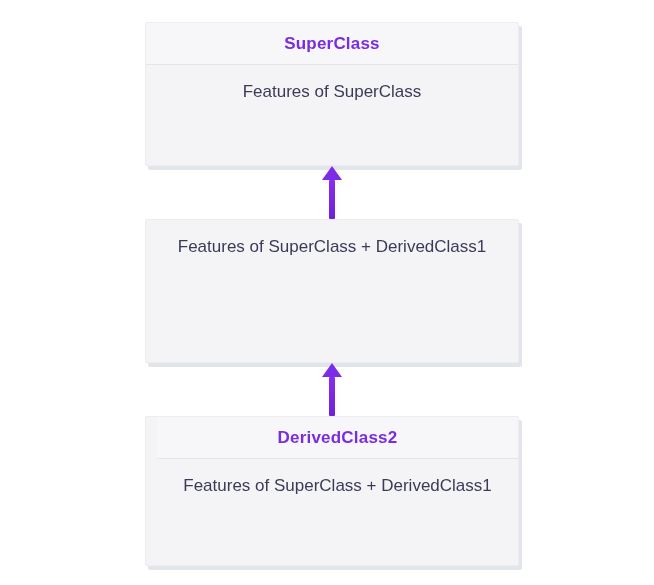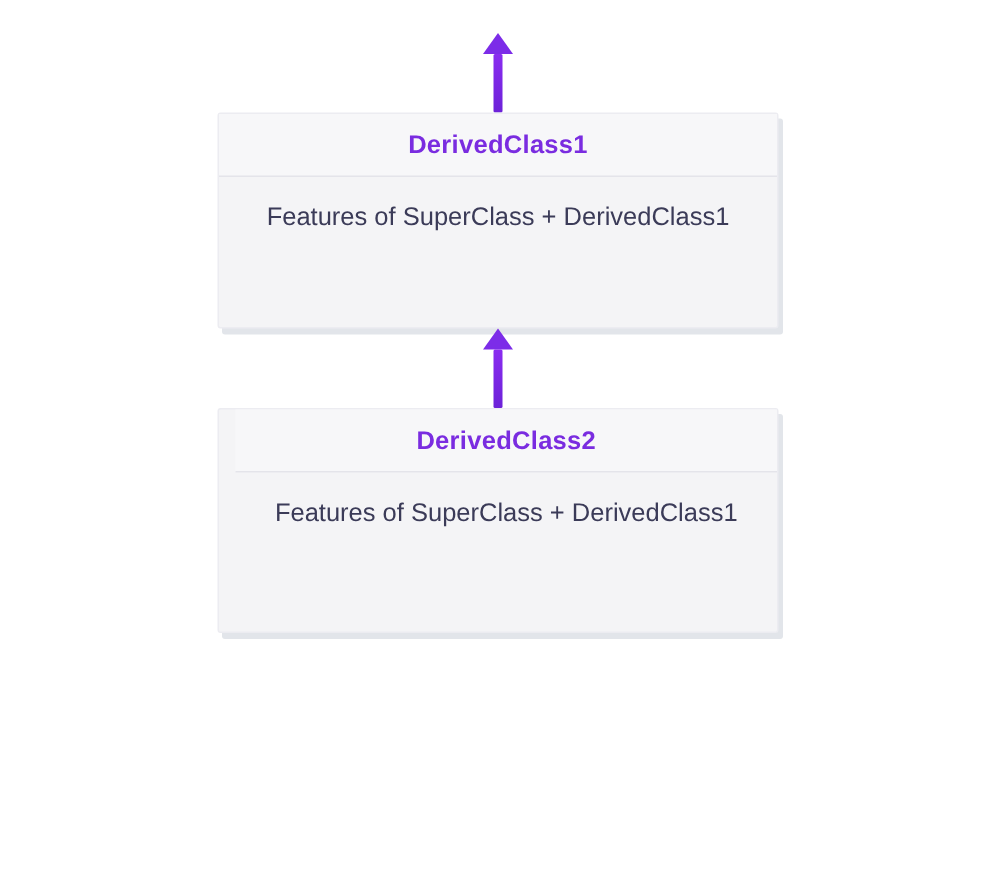--- a/index.html
+++ b/index.html
@@ -83,30 +83,38 @@
     flex: 1 1 auto;
     background: linear-gradient(180deg, #8a2cf0 0%, #6c22d8 100%);
     border-radius: 1px;
   }
 </style>
 </head>
 <body>
 
 <div class="canvas">
 
+  <section class="class-box h-normal">
+    <header class="box-header">SuperClass</header>
+    <div class="box-body">
+      <p class="body-text">
+        <span>Features of SuperClass</span>
+        <span></span>
+      </p>
+    </div>
+  </section>
 
   <div class="arrow-gap">
     <div class="up-arrow">
       <div class="arrow-head"></div>
       <div class="arrow-shaft"></div>
     </div>
   </div>
 
   <section class="class-box h-normal">
-    <header class="box-header">DerivedClass1</header>
     <div class="box-body">
       <p class="body-text">
         <span>Features of SuperClass + DerivedClass1</span>
         <span></span>
       </p>
     </div>
   </section>
 
   <div class="arrow-gap">
     <div class="up-arrow">

